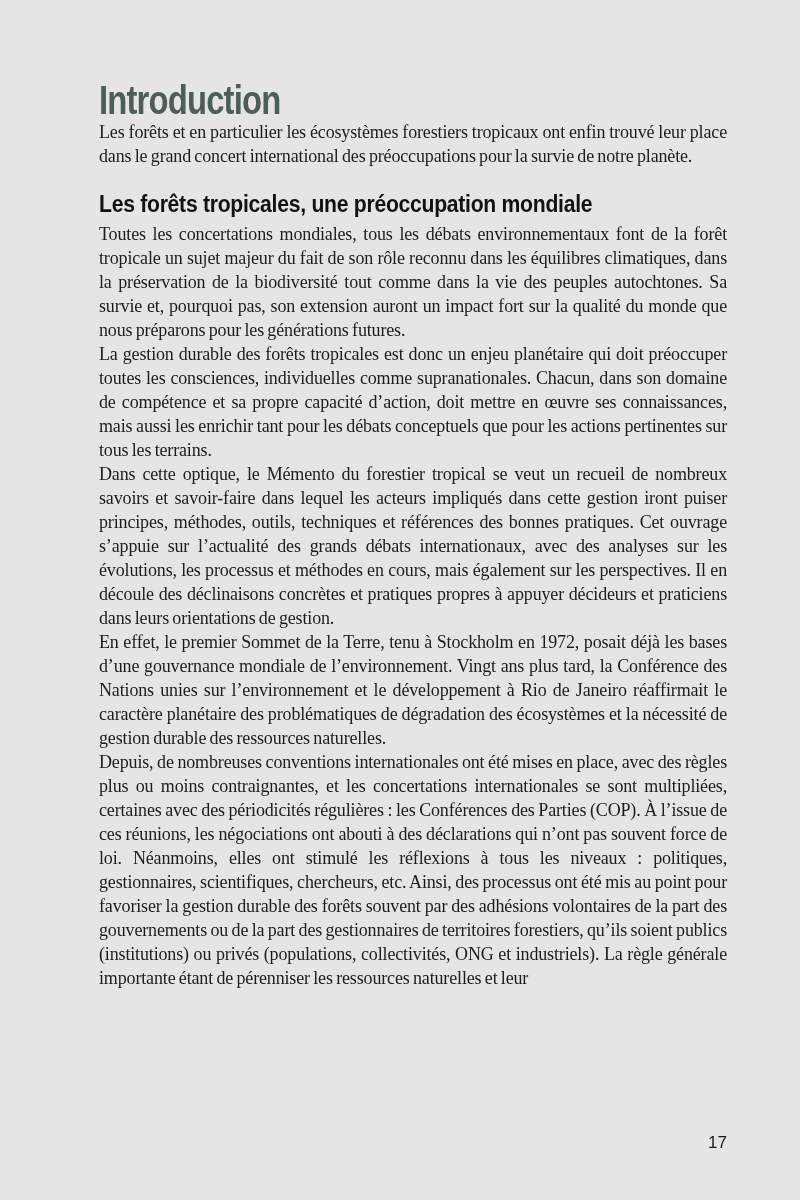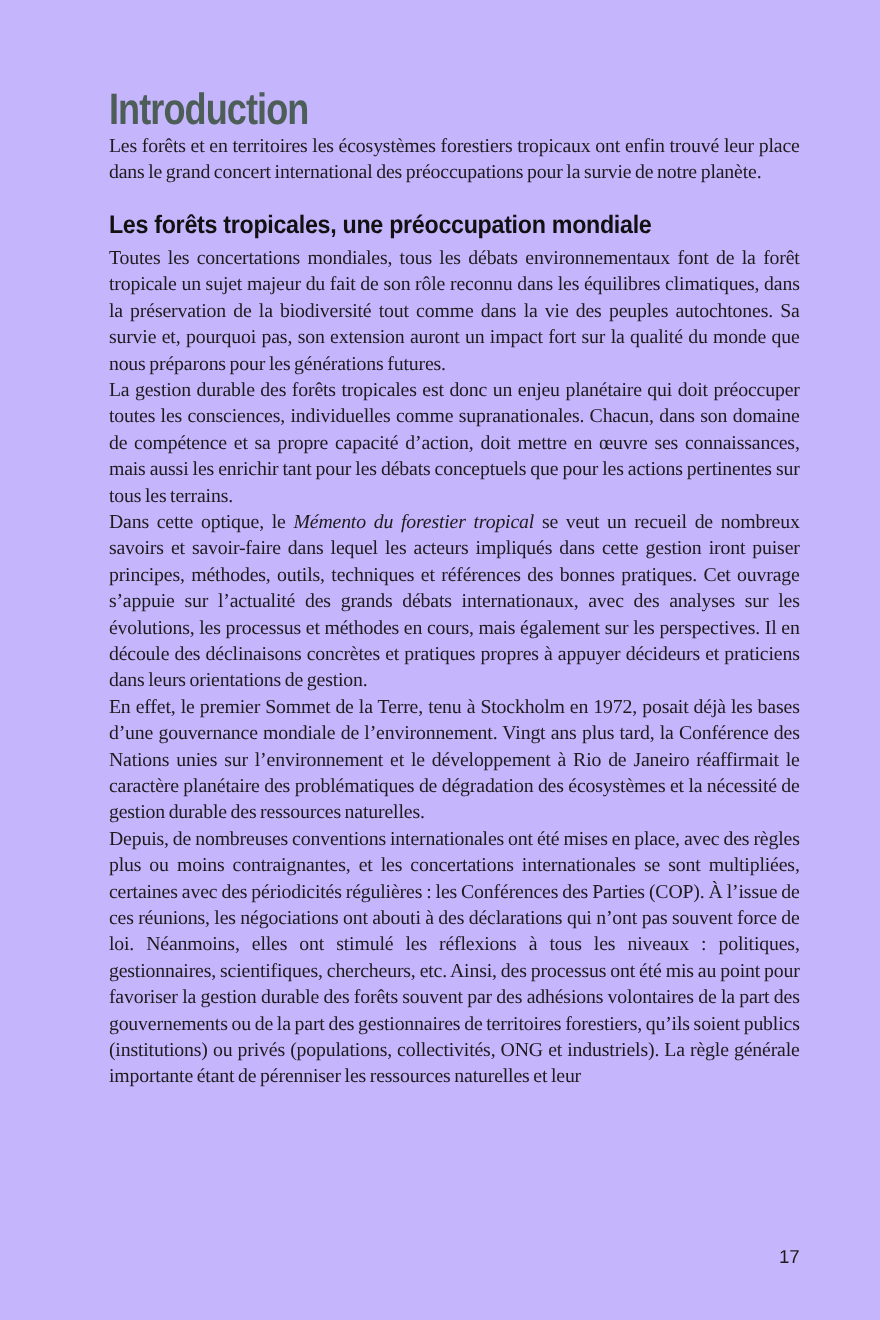--- a/index.html
+++ b/index.html
@@ -4,21 +4,21 @@
 <style>
   html, body {
     margin: 0;
     padding: 0;
     background: #ffffff;
   }
   .page {
     position: relative;
     width: 800px;
     height: 1200px;
-    background: #c4b5fd;
+    background: #e5e5e5;
     overflow: hidden;
     font-family: "Liberation Serif", "DejaVu Serif", serif;
     color: #1c1c1c;
   }
   .content {
     position: absolute;
     left: 99px;
     top: 0;
     width: 628px;
   }
@@ -49,41 +49,40 @@
     font-family: "Liberation Sans", "DejaVu Sans", sans-serif;
     font-weight: bold;
     font-size: 23px;
     line-height: 28px;
     letter-spacing: -0.3px;
     transform: scaleX(0.92);
     transform-origin: left center;
     white-space: nowrap;
   }
   .it {
-    font-style: italic;
   }
   .folio {
     position: absolute;
     top: 1133px;
     right: 73px;
     font-family: "Liberation Sans", "DejaVu Sans", sans-serif;
     font-weight: normal;
     font-size: 17px;
     line-height: 20px;
   }
 </style>
 </head>
 <body>
 
 <div class="page">
   <main class="content">
 
     <h1 class="chapter-title" style="color: rgb(77, 94, 88);">Introduction</h1>
 
-    <p class="body-par intro-par">Les forêts et en territoires les écosystèmes forestiers tropicaux ont enfin trouvé leur place dans le grand concert international des préoccupations pour la survie de notre planète.</p>
+    <p class="body-par intro-par">Les forêts et en particulier les écosystèmes forestiers tropicaux ont enfin trouvé leur place dans le grand concert international des préoccupations pour la survie de notre planète.</p>
 
     <h2 class="section-heading" style="color: rgb(17, 17, 17);">Les forêts tropicales, une préoccupation mondiale</h2>
 
     <p class="body-par">Toutes les concertations mondiales, tous les débats environnementaux font de la forêt tropicale un sujet majeur du fait de son rôle reconnu dans les équilibres climatiques, dans la préservation de la biodiversité tout comme dans la vie des peuples autochtones. Sa survie et, pourquoi pas, son extension auront un impact fort sur la qualité du monde que nous préparons pour les générations futures.</p>
 
     <p class="body-par">La gestion durable des forêts tropicales est donc un enjeu planétaire qui doit préoccuper toutes les consciences, individuelles comme supranationales. Chacun, dans son domaine de compétence et sa propre capacité d’action, doit mettre en œuvre ses connaissances, mais aussi les enrichir tant pour les débats conceptuels que pour les actions pertinentes sur tous les terrains.</p>
 
     <p class="body-par"><span>Dans cette optique, le </span><span class="it">Mémento du forestier tropical</span><span> se veut un recueil de nombreux savoirs et savoir-faire dans lequel les acteurs impliqués dans cette gestion iront puiser principes, méthodes, outils, techniques et références des bonnes pratiques. Cet ouvrage s’appuie sur l’actualité des grands débats internationaux, avec des analyses sur les évolutions, les processus et méthodes en cours, mais également sur les perspectives. Il en découle des déclinaisons concrètes et pratiques propres à appuyer décideurs et praticiens dans leurs orientations de gestion.</span></p>
 
     <p class="body-par">En effet, le premier Sommet de la Terre, tenu à Stockholm en 1972, posait déjà les bases d’une gouvernance mondiale de l’environnement. Vingt ans plus tard, la Conférence des Nations unies sur l’environnement et le développement à Rio de Janeiro réaffirmait le caractère planétaire des problématiques de dégradation des écosystèmes et la nécessité de gestion durable des ressources naturelles.</p>

